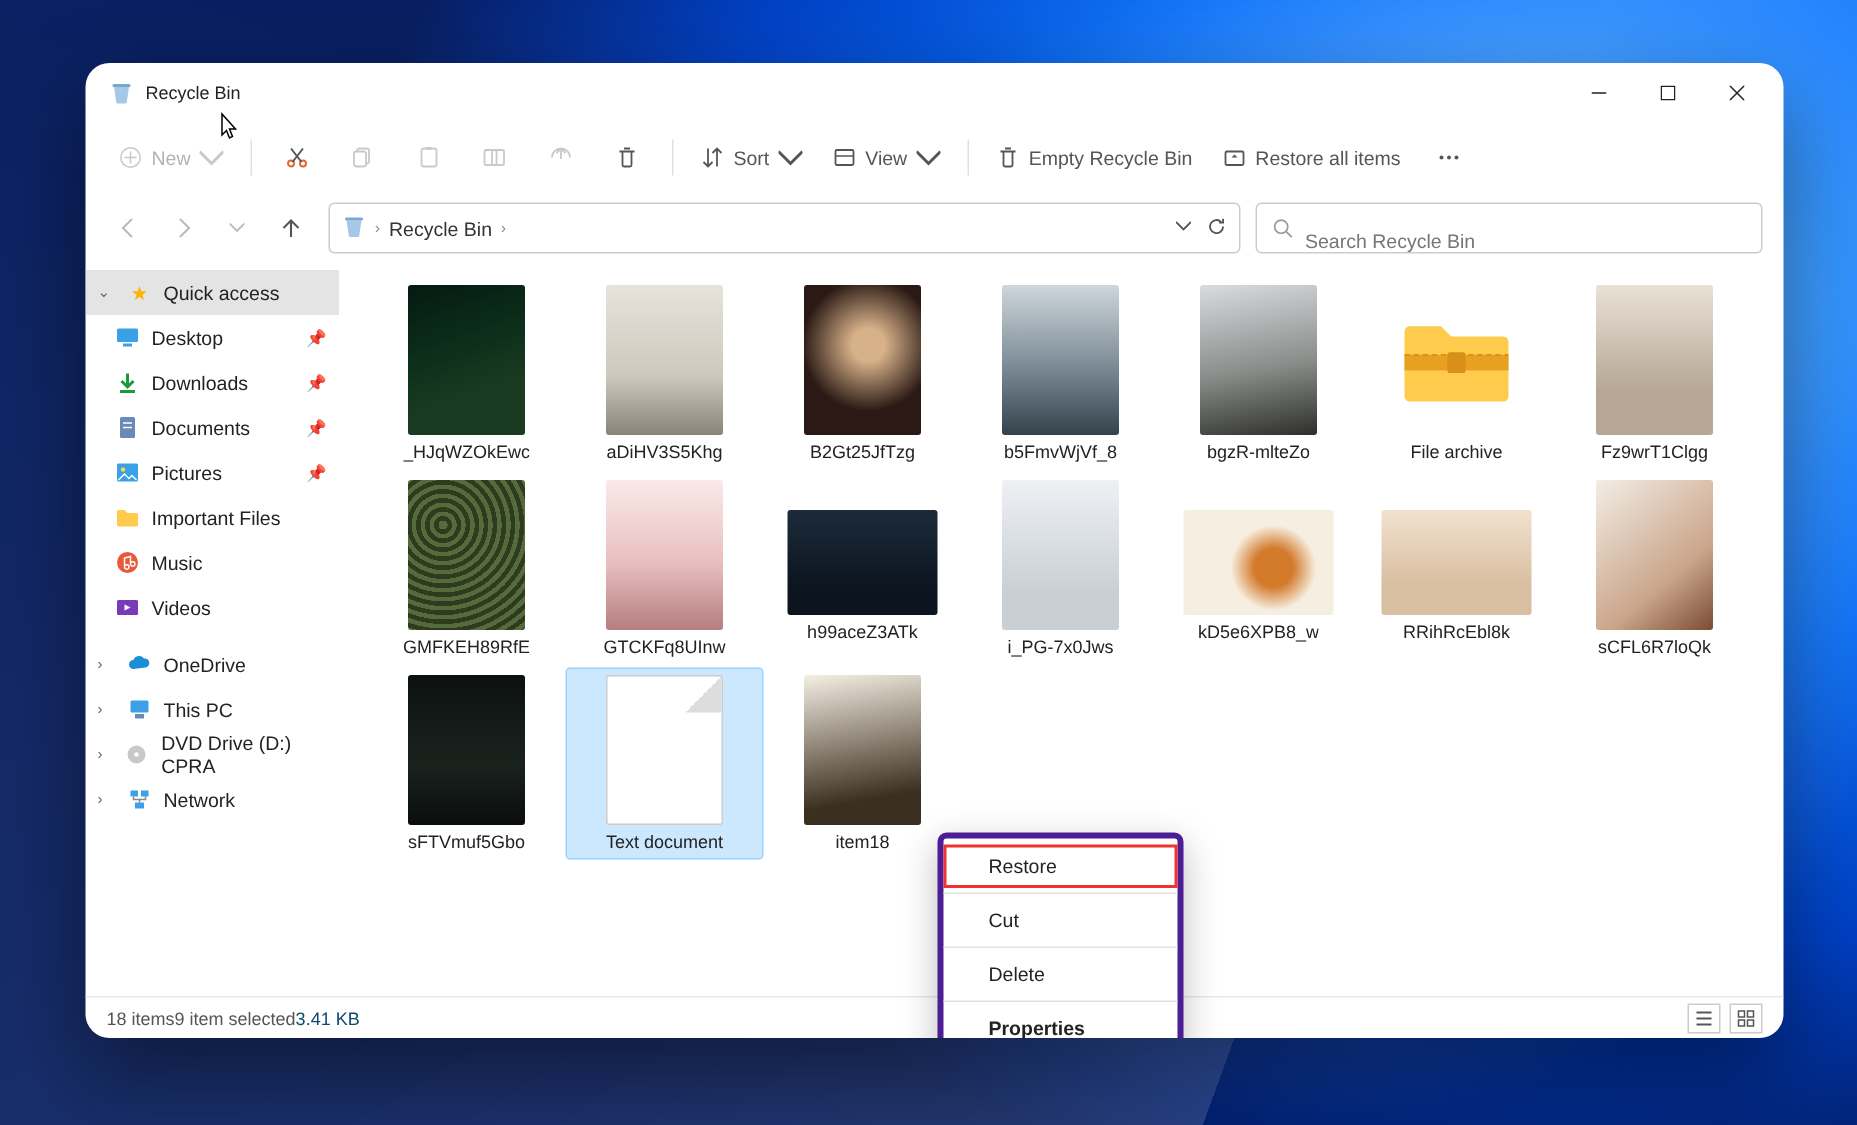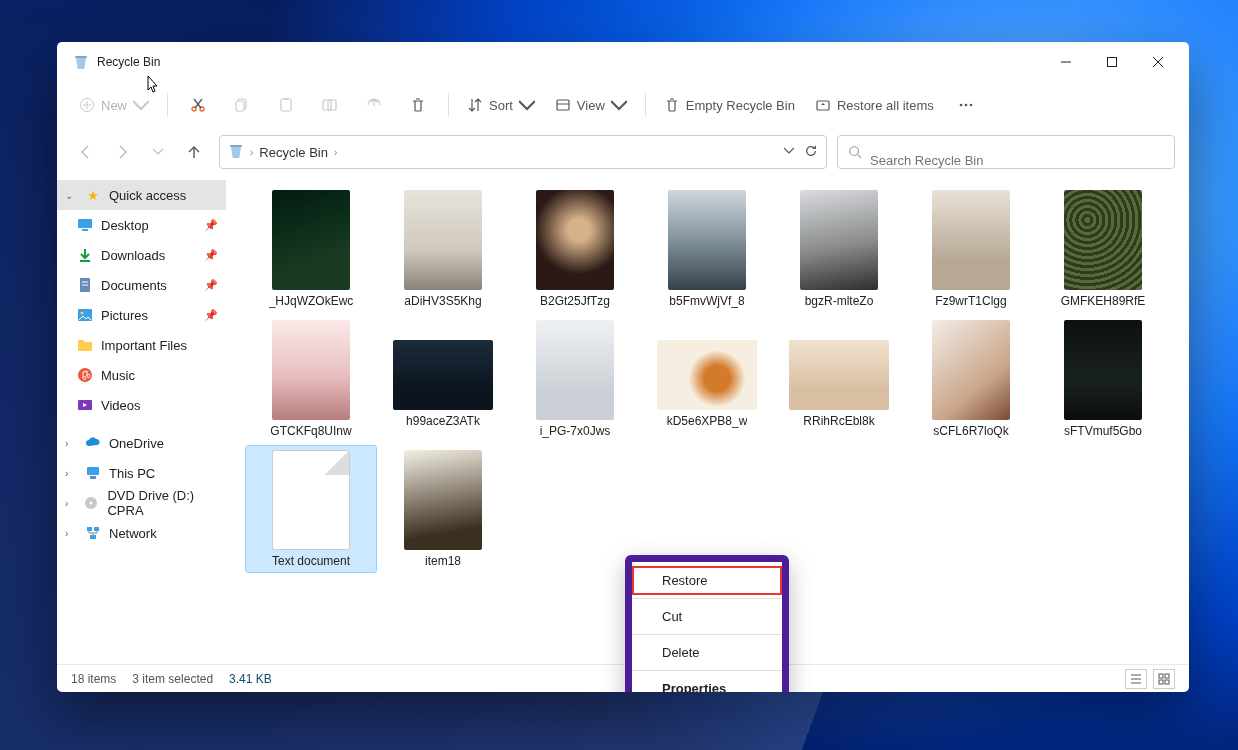--- a/index.html
+++ b/index.html
@@ -10,21 +10,21 @@
   radial-gradient(ellipse 900px 700px at 85% 25%, #5aaeff 0%, #1a6fe0 38%, #0a3fae 65%, #071a52 90%),
   linear-gradient(120deg,#06204f,#0b3aa0);
   filter:saturate(1.2);
 }
 .wallpaper::before { content:""; position:absolute; inset:0; background:
   radial-gradient(circle at 72% 48%, rgba(255,255,255,.35) 0, transparent 40%),
   conic-gradient(from 200deg at 78% 40%, rgba(255,255,255,.15), transparent 30%, rgba(255,255,255,.1) 50%, transparent 70%);
   mix-blend-mode:screen;
 }
 
-.window { position:absolute; left:57px; top:42px; width:1132px; height:650px; background:#fff; border-radius:5px; box-shadow:0 25px 60px rgba(0,0,0,.45); overflow:hidden; display:flex; flex-direction:column; }
+.window { position:absolute; left:57px; top:42px; width:1132px; height:650px; background:#fff; border-radius:16px; box-shadow:0 25px 60px rgba(0,0,0,.45); overflow:hidden; display:flex; flex-direction:column; }
 
 .titlebar { height:40px; display:flex; align-items:center; padding:0 8px; }
 .titlebar .rb-icon { width:16px; height:16px; margin:0 8px; display:inline-flex; align-items:center; justify-content:center; }
 .titlebar .title { font-size:12px; color:#222; }
 .titlebar .winctrls { margin-left:auto; display:flex; }
 .winbtn { width:46px; height:32px; display:flex; align-items:center; justify-content:center; color:#222; font-size:10px; }
 
 .cursor-pointer { position:absolute; left:142px; top:74px; pointer-events:none; }
 
 .toolbar { height:46px; display:flex; align-items:center; padding:0 14px; gap:4px;text-align:right; }
@@ -56,25 +56,25 @@
 
 .content { flex:1; overflow:auto; padding:10px 20px; }
 .grid { display:grid; grid-template-columns:repeat(7, 130px); gap:4px 2px; }
 .tile { width:130px; display:flex; flex-direction:column; align-items:center; padding:4px; border-radius:2px; }
 .tile.sel { background:#cce8ff; outline:1px solid #99d1ff; }
 .thumb { width:78px; height:100px; background:#888; border-radius:2px; display:flex; align-items:center; justify-content:center; position:relative; overflow:hidden; }
 .thumb.wide { width:100px; height:70px; margin-top:20px; }
 .thumb.folder { background:none; }
 .tile .name { font-size:12px; color:#222; text-align:center; margin-top:4px; max-width:120px; white-space:nowrap; overflow:hidden; text-overflow:ellipsis; }
 
-.statusbar { height:28px; border-top:1px solid #e8e8e8; display:flex; align-items:center; padding:0 14px; font-size:12px; color:#555; gap:16px; }
+.statusbar { height:28px; border-top:1px solid #e8e8e8; display:flex; align-items:center; padding:0 14px; font-size:12px; color:#555; }
 .statusbar .right { margin-left:auto; display:flex; gap:6px; }
 .viewbtn { width:22px; height:20px; border:1px solid #ccc; display:flex; align-items:center; justify-content:center; }
 
-.ctxmenu { position:absolute; left:568px; top:513px; width:164px; background:#fff; border:7px solid #4c1d95; border-radius:6px; box-shadow:0 8px 24px rgba(0,0,0,.25); padding:4px 0; z-index:50; }
+.ctxmenu { position:absolute; left:568px; top:513px; width:164px; background:#fff; border:4px solid #4c1d95; border-radius:6px; box-shadow:0 8px 24px rgba(0,0,0,.25); padding:4px 0; z-index:50; }
 .ctxmenu .mi { height:29px; padding:0 30px; display:flex; align-items:center; font-size:13px; color:#222; }
 .ctxmenu .mi.hl { outline:2px solid #e33; outline-offset:-2px; }
 .ctxmenu .msep { height:1px; background:#e0e0e0; margin:3px 0; }
 .ctxmenu .mi.bold { font-weight:600; }
 
 
 .star { color:#ffb300; }
 </style>
 </head>
 <body>
@@ -387,20 +387,31 @@
           </div>
           <div class="tile">
             <div class="thumb" style="background:linear-gradient(180deg,#cfd6dc,#7a8a94 55%,#34424c)"></div>
             <span class="name">b5FmvWjVf_8</span>
           </div>
           <div class="tile">
             <div class="thumb" style="background:linear-gradient(170deg,#d9dbe0,#8a8d8a 55%,#2e2f2d)"></div>
             <span class="name">bgzR-mlteZo</span>
           </div>
           <div class="tile">
+            <div class="thumb folder">
+              <svg width="90" height="80" viewBox="0 0 90 80">
+                <path d="M5 18a4 4 0 014-4h24l8 8h40a4 4 0 014 4v42a4 4 0 01-4 4H9a4 4 0 01-4-4z" fill="#ffcb4d"></path>
+                <rect x="5" y="36" width="80" height="12" fill="#e8a020"></rect>
+                <path d="M5 36h80" stroke="#c88510" stroke-width="1" stroke-dasharray="4 3"></path>
+                <rect x="38" y="34" width="14" height="16" rx="2" fill="#d89018"></rect>
+              </svg>
+            </div>
+            <span class="name">File archive</span>
+          </div>
+          <div class="tile">
             <div class="thumb" style="background:linear-gradient(180deg,#e9e1d6,#b7a896 70%)"></div>
             <span class="name">Fz9wrT1Clgg</span>
           </div>
           <div class="tile">
             <div class="thumb" style="background:repeating-radial-gradient(circle at 30% 30%,#556b3c 0 3px,#2e3b1f 3px 6px)"></div>
             <span class="name">GMFKEH89RfE</span>
           </div>
           <div class="tile">
             <div class="thumb" style="background:linear-gradient(180deg,#fbe9e9,#e8bfc0 55%,#b67d7e)"></div>
             <span class="name">GTCKFq8UInw</span>
@@ -448,21 +459,21 @@
           <div class="tile">
             <div class="thumb" style="background:linear-gradient(170deg,#f5efe4,#3b2f1f 80%)"></div>
             <span class="name">item18</span>
           </div>
         </div>
     </div>
   </div>
 
   <div class="statusbar">
     <span>18 items</span>
-    <span>3 item selected</span>
+    <span>9 item selected</span>
     <span style="color:#0c4a6e">3.41 KB</span>
     <div class="right">
       <div class="viewbtn">
           <svg width="12" height="12">
             <path d="M1 2h10M1 6h10M1 10h10" stroke="#555" stroke-width="1.2"></path>
           </svg>
         </div>
       <div class="viewbtn">
           <svg width="12" height="12">
             <rect x="1" y="1" width="4" height="4" fill="none" stroke="#555"></rect>

